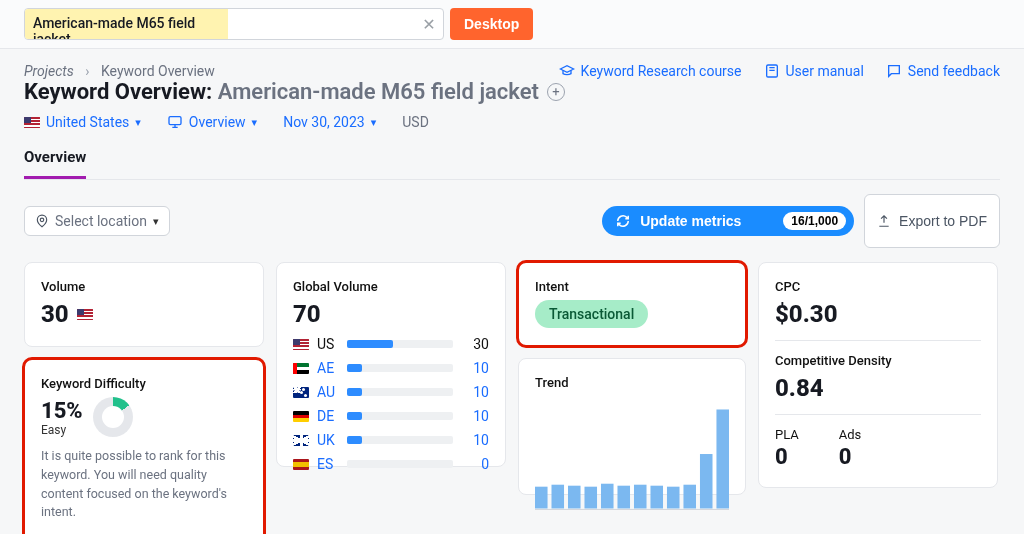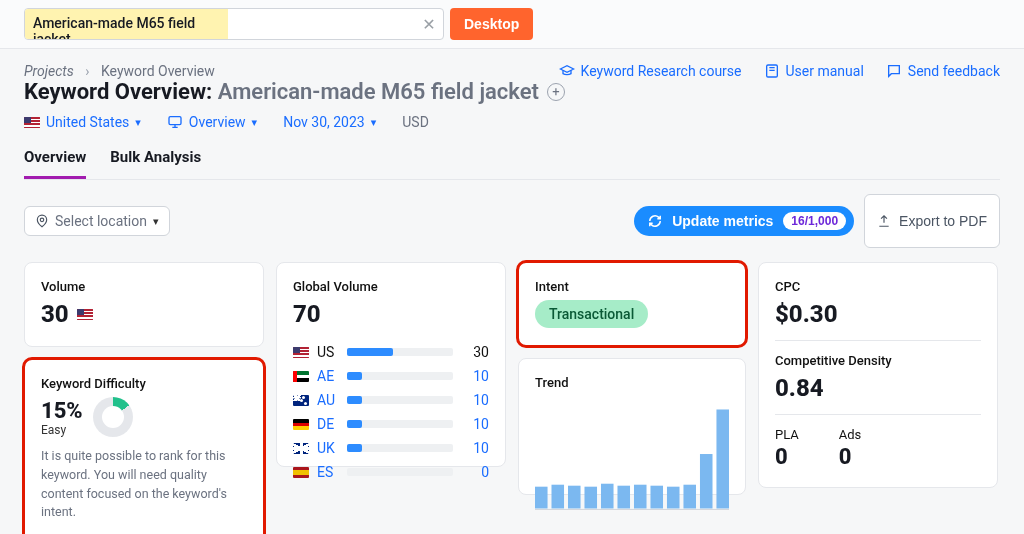--- a/index.html
+++ b/index.html
@@ -109,21 +109,21 @@
     display: flex; align-items: center; gap: 6px;
     background: #fff; border: 1px solid #d1d5db; border-radius: 6px;
     padding: 6px 10px; color: #6b7280; cursor: pointer;
   }
   .right-actions { display: flex; gap: 10px; align-items: center; }
   .btn-blue {
     background: #1a8cff; color:#fff; border:none; border-radius:18px;
     padding:6px 8px 6px 14px; display:flex; align-items:center; gap:10px;
     font-weight:600; cursor:pointer; font-size:14px;
   }
-  .btn-blue .pill { background:#fff; color:#6d28d9; border-radius:12px; padding:2px 8px; font-size:12px; font-weight:700;}
+  .btn-blue .pill { background:#fff; color:#000000; border-radius:12px; padding:2px 8px; font-size:12px; font-weight:700;margin-left:32px;}
   .btn-light {
     background:#fff; border:1px solid #d1d5db; border-radius:6px;
     padding:18px 12px; display:flex; align-items:center; gap:8px; color:#4b5563;
     cursor:pointer; font-size:14px;
   }
   
   .grid {
     margin: 14px 24px 0 24px;
     display: grid;
     grid-template-columns: 240px 230px 228px 240px;
@@ -142,21 +142,21 @@
   .kd-row { display:flex; align-items:center; gap:10px; margin-top:2px; }
   .kd-pct { font-size:22px; font-weight:800; }
   .kd-label { font-size:12px; color:#333; }
   .donut { width:40px; height:40px; border-radius:50%;
     background: conic-gradient(#21c08b 0 15%, #e5e7eb 15% 100%);
     display:flex; align-items:center; justify-content:center;
   }
   .donut::after { content:""; width:22px; height:22px; background:#fff; border-radius:50%; }
   .kd-desc { margin-top:10px; font-size:12.5px; color:#6b7280; line-height:1.5; }
   
-  .gv-list { margin-top:16px; display:flex; flex-direction:column; gap:8px; }
+  .gv-list { margin-top:8px; display:flex; flex-direction:column; gap:8px; }
   .gv-row { display:flex; align-items:center; gap:8px; font-size:14px; }
   .gv-cc { color:#1a6dff; width:22px; }
   .gv-cc.mute { color:#111; }
   .gv-bar { flex:1; height:8px; background:#eef0f2; border-radius:2px; position:relative; }
   .gv-bar::before { content:""; position:absolute; left:0; top:0; bottom:0; background:#2d8cff; border-radius:2px; }
   .gv-val { width:28px; text-align:right; color:#1a6dff; }
   .gv-val.mute { color:#111; }
   
   .badge-green {
     display:inline-block; background:#a6ecc8; color:#0a5a36;
@@ -242,21 +242,20 @@
       <span>Nov 30, 2023</span>
       <span class="chev">▾</span>
     </span>
     <span class="filter">
       <span class="mutetext">USD</span>
     </span>
   </div>
 
   <div class="tabs">
     <div class="tab active">Overview</div>
-    <div class="tab">Bulk Analysis</div>
   </div>
 
   <div class="actions-row">
     <div class="loc-select">
       <svg class="mono-icon" viewBox="0 0 24 24" fill="none" stroke="#4b5563" stroke-width="2">
           <circle cx="12" cy="10" r="3"></circle>
           <path d="M12 2a8 8 0 0 1 8 8c0 6-8 12-8 12S4 16 4 10a8 8 0 0 1 8-8z"></path>
         </svg>
       <span>Select location</span>
       <span class="chev chev-dark">▾</span>

